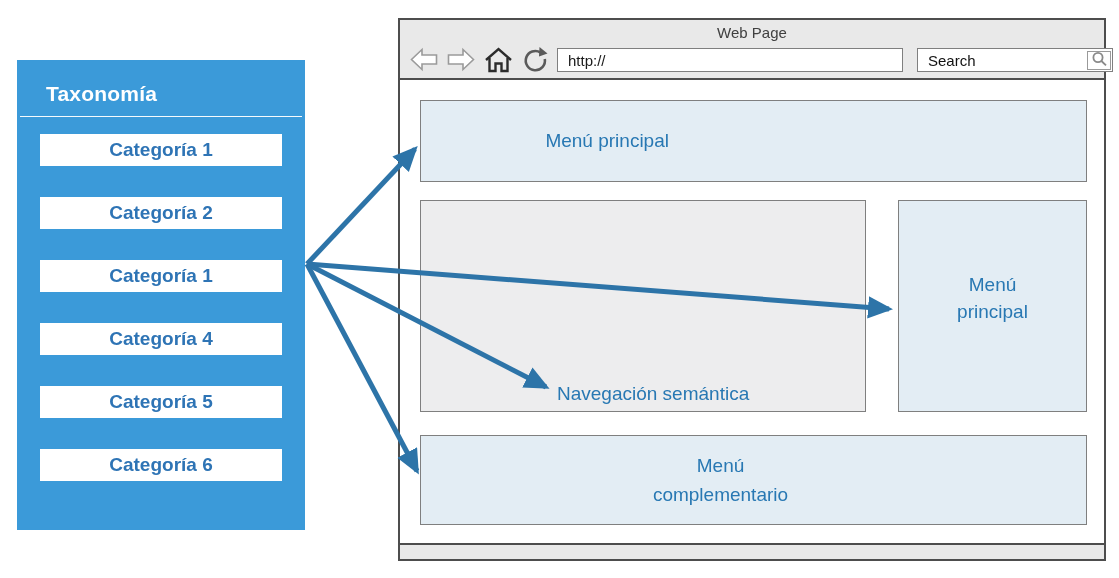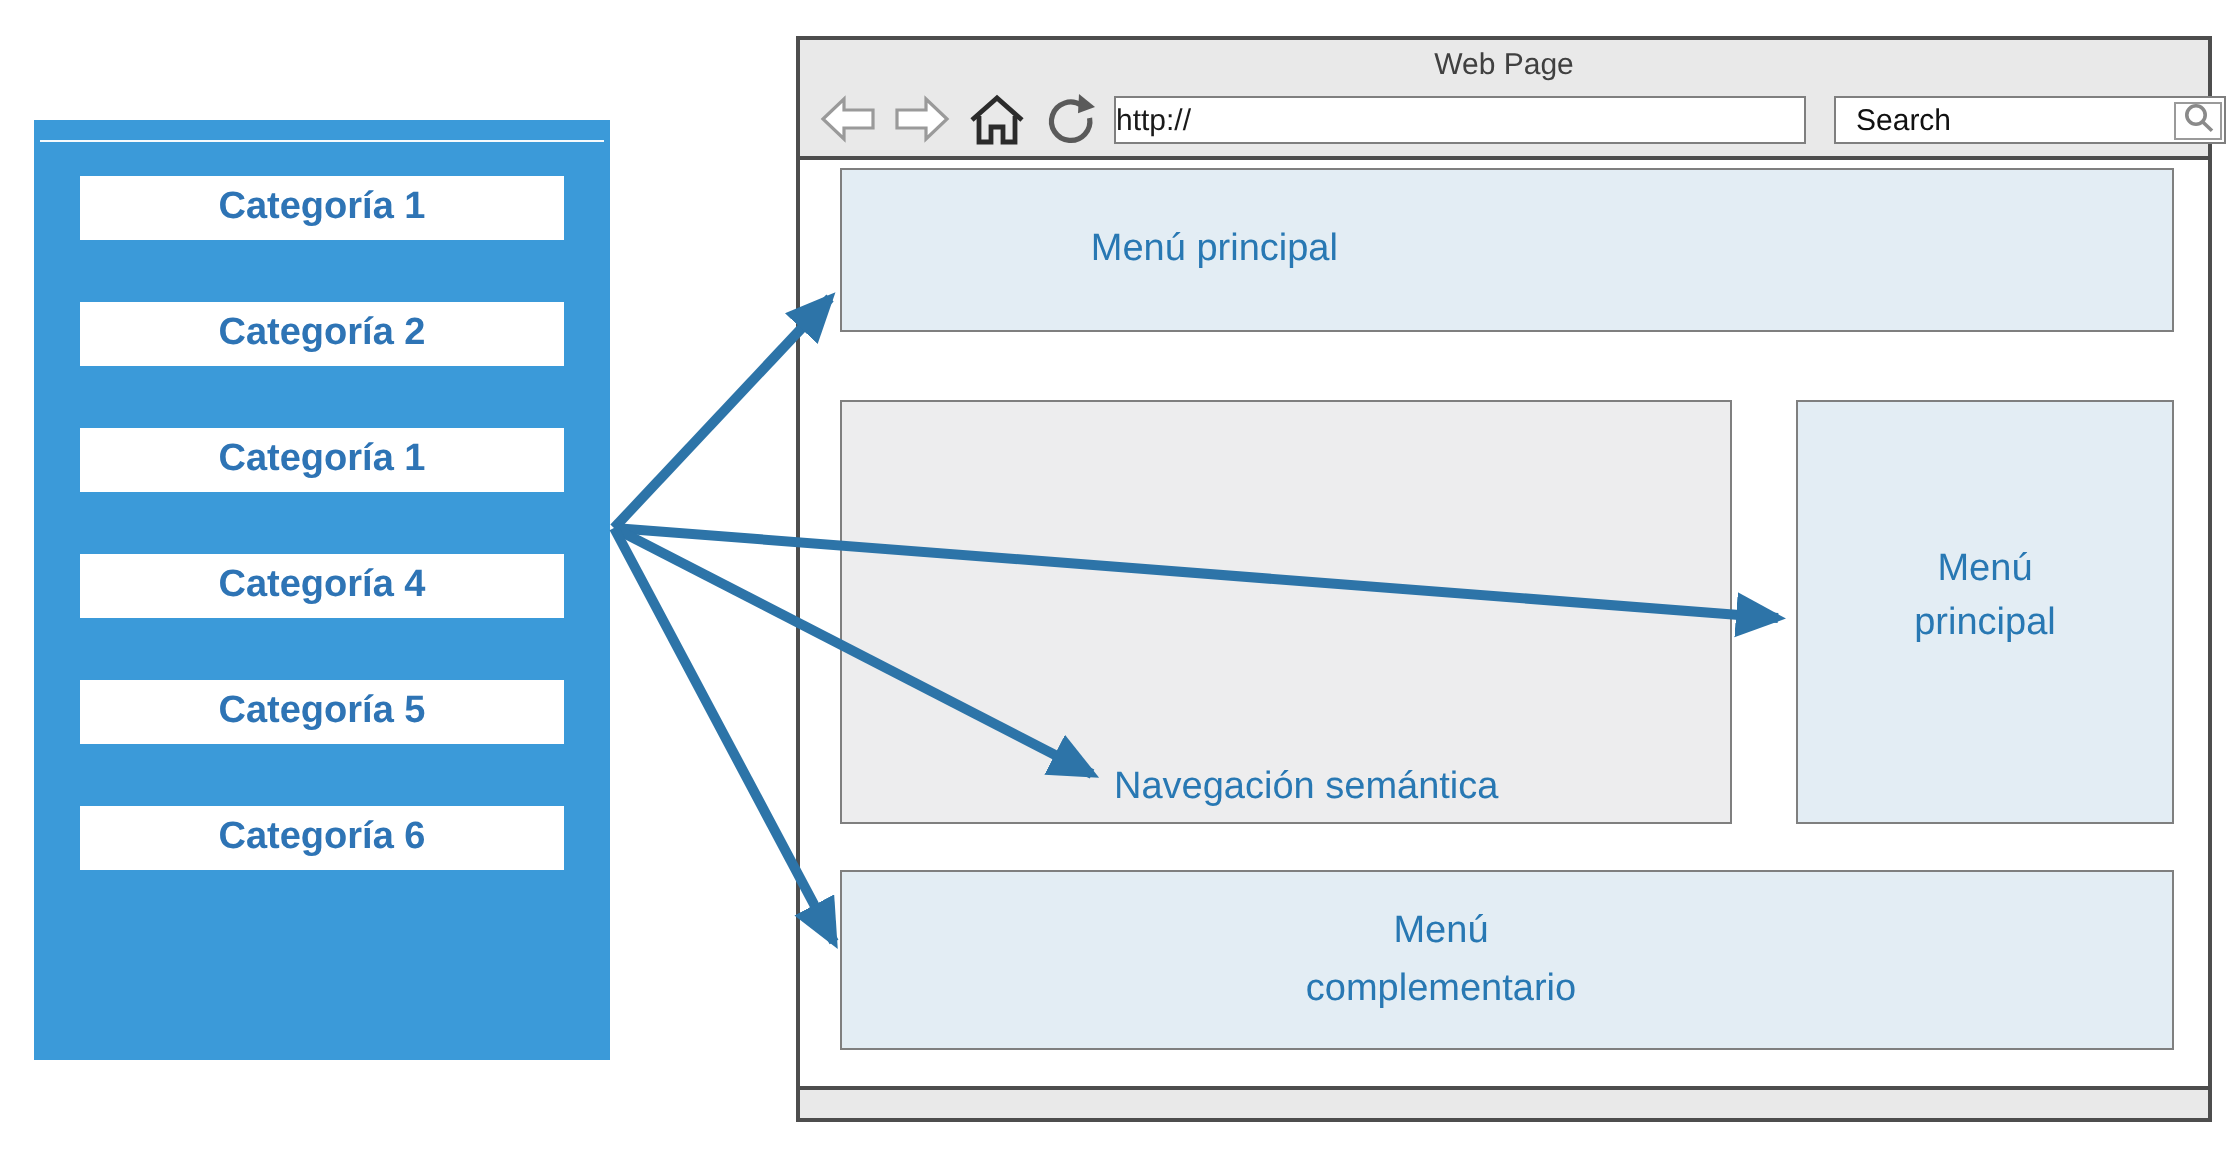--- a/index.html
+++ b/index.html
@@ -43,21 +43,21 @@
   }
   .browser-title{
     text-align:center;font-size:15px;color:var(--title_text,#404040);
     padding-top:4px;height:26px;
   }
   .browser-toolbar{position:relative;height:30px;display:flex;align-items:center;padding-left:9px;gap:7px;}
   .nav-btn{display:flex;align-items:center;justify-content:center;background:transparent;border:none;padding:0;cursor:pointer;}
   .address-input{
     position:absolute;left:157px;top:2px;width:346px;height:24px;
     border:1.5px solid var(--box_border,#7f7f7f);background:#fff;
-    font-family:"Liberation Sans",sans-serif;font-size:15px;color:#1a1a1a;padding:0 0 0 0;outline:none;
+    font-family:"Liberation Sans",sans-serif;font-size:15px;color:#1a1a1a;padding:0 0 0 10px;outline:none;
   }
   .search-box{
     position:absolute;left:517px;top:2px;width:196px;height:24px;
     border:1.5px solid var(--box_border,#7f7f7f);background:#fff;
     display:flex;align-items:center;
   }
   .search-input{
     flex:1;min-width:0;border:none;outline:none;background:transparent;
     font-family:"Liberation Sans",sans-serif;font-size:15px;color:#111;padding-left:10px;
   }
@@ -65,39 +65,40 @@
     width:24px;height:19px;margin-right:1px;border:1.5px solid #9a9a9a;background:#fff;
     display:flex;align-items:center;justify-content:center;padding:0;cursor:pointer;
   }
   
   .region{
     position:absolute;border:1.5px solid var(--box_border,#7f7f7f);
     font-size:19px;color:var(--label_blue,#2878b3);
   }
   .fill-blue{background:var(--box_blue_fill,#e3edf4);}
   .fill-gray{background:var(--box_gray_fill,#ededee);}
-  .region-principal{left:20px;top:64px;width:667px;height:82px;}
+  .region-principal{left:20px;top:80px;width:667px;height:82px;}
   .region-principal .region-label{position:absolute;left:28%;top:50%;transform:translate(-50%,-50%);white-space:nowrap;}
   .region-navsem{left:20px;top:180px;width:446px;height:212px;}
   .region-navsem .region-label{position:absolute;left:136px;bottom:6px;white-space:nowrap;}
   .region-secundario{left:498px;top:180px;width:189px;height:212px;display:flex;flex-direction:column;align-items:center;justify-content:center;text-align:center;line-height:27px;padding-bottom:16px;}
   .region-complementario{left:20px;top:415px;width:667px;height:90px;display:flex;flex-direction:column;align-items:center;justify-content:center;text-align:center;line-height:29px;padding-right:66px;}
   .status-bar{
     position:absolute;left:0;bottom:0;width:100%;height:16px;
     background:var(--chrome_gray,#e9e9e9);border-top:2px solid var(--window_border,#4d4d4d);
   }
   
   .arrows-overlay{position:absolute;left:0;top:0;z-index:10;pointer-events:none;}
   .arrow-line{stroke:var(--arrow,#2d74a8);stroke-width:5;fill:none;}
   .arrow-head{fill:var(--arrow,#2d74a8);}
 </style>
 </head>
 <body>
 
 <div class="taxonomy-panel">
+  <div class="taxonomy-title">Taxonomía</div>
   <div class="taxonomy-divider"></div>
   <div class="category-btn first">Categoría 1</div>
   <div class="category-btn">Categoría 2</div>
   <div class="category-btn">Categoría 1</div>
   <div class="category-btn">Categoría 4</div>
   <div class="category-btn">Categoría 5</div>
   <div class="category-btn">Categoría 6</div>
 </div>
 
 <div class="browser-window">

